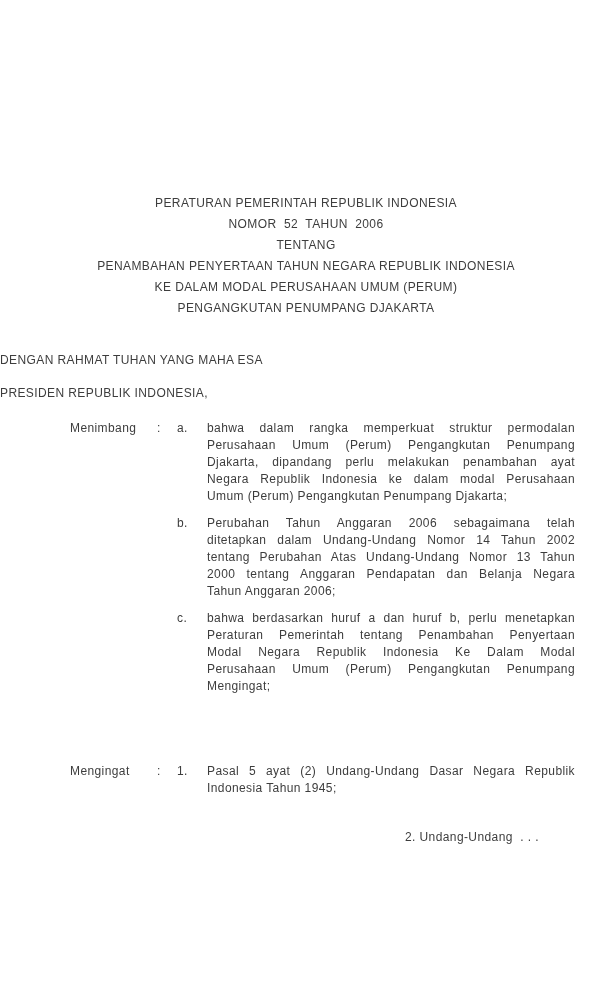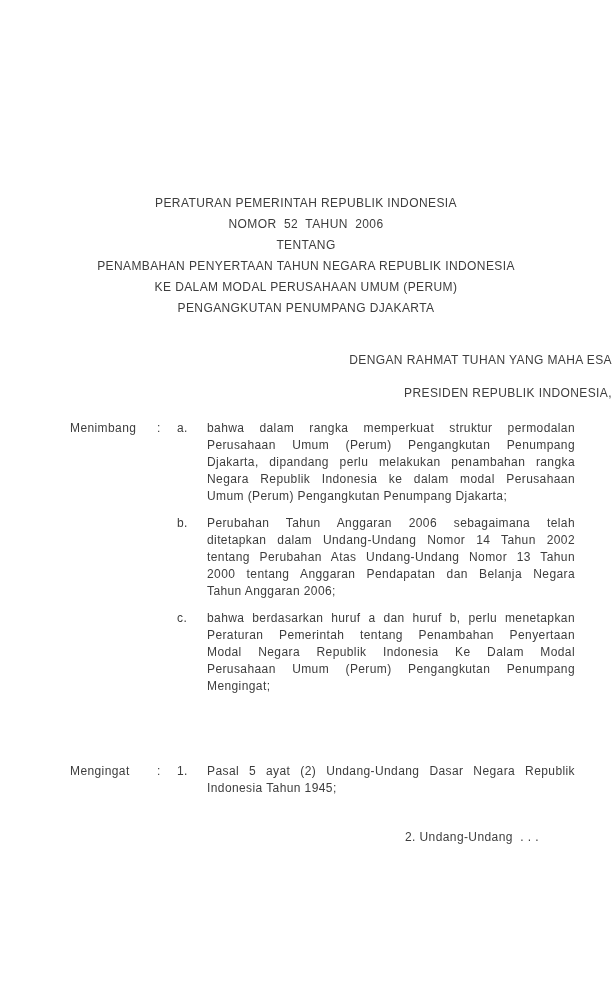--- a/index.html
+++ b/index.html
@@ -17,24 +17,23 @@
   .title-block {
     position: absolute;
     top: 193px; left: 0; right: 0;
     text-align: center;
     line-height: 21px;
   }
   .title-line { white-space: pre; }
   .center-line {
     position: absolute;
     left: 0; right: 0;
-    text-align: right;
+    text-align: left;
     line-height: 17px;
     white-space: pre;
-    padding-left: 41px;
   }
   .invocation { top: 352px; }
   .issuer     { top: 385px; }
   .body-section {
     position: absolute;
     left: 0; right: 0;
     line-height: 17px;
   }
   .section-menimbang { top: 420px; }
   .section-mengingat { top: 763px; }
@@ -80,21 +79,21 @@
 
   <section class="body-section section-menimbang">
     <div class="sec-label">Menimbang</div>
     <div class="sec-colon">:</div>
     <div class="sec-items">
       <div class="item">
         <div class="item-marker">a.</div>
         <div class="item-lines">
             <div class="tline">bahwa dalam rangka memperkuat struktur permodalan</div>
             <div class="tline">Perusahaan Umum (Perum) Pengangkutan Penumpang</div>
-            <div class="tline">Djakarta, dipandang perlu melakukan penambahan rangka</div>
+            <div class="tline">Djakarta, dipandang perlu melakukan penambahan ayat</div>
             <div class="tline">Negara Republik Indonesia ke dalam modal Perusahaan</div>
             <div class="tline tline-last">Umum (Perum) Pengangkutan Penumpang Djakarta;</div>
           </div>
       </div>
       <div class="item">
         <div class="item-marker">b.</div>
         <div class="item-lines">
             <div class="tline">Perubahan Tahun Anggaran 2006 sebagaimana telah</div>
             <div class="tline">ditetapkan dalam Undang-Undang Nomor 14 Tahun 2002</div>
             <div class="tline">tentang Perubahan Atas Undang-Undang Nomor 13 Tahun</div>

